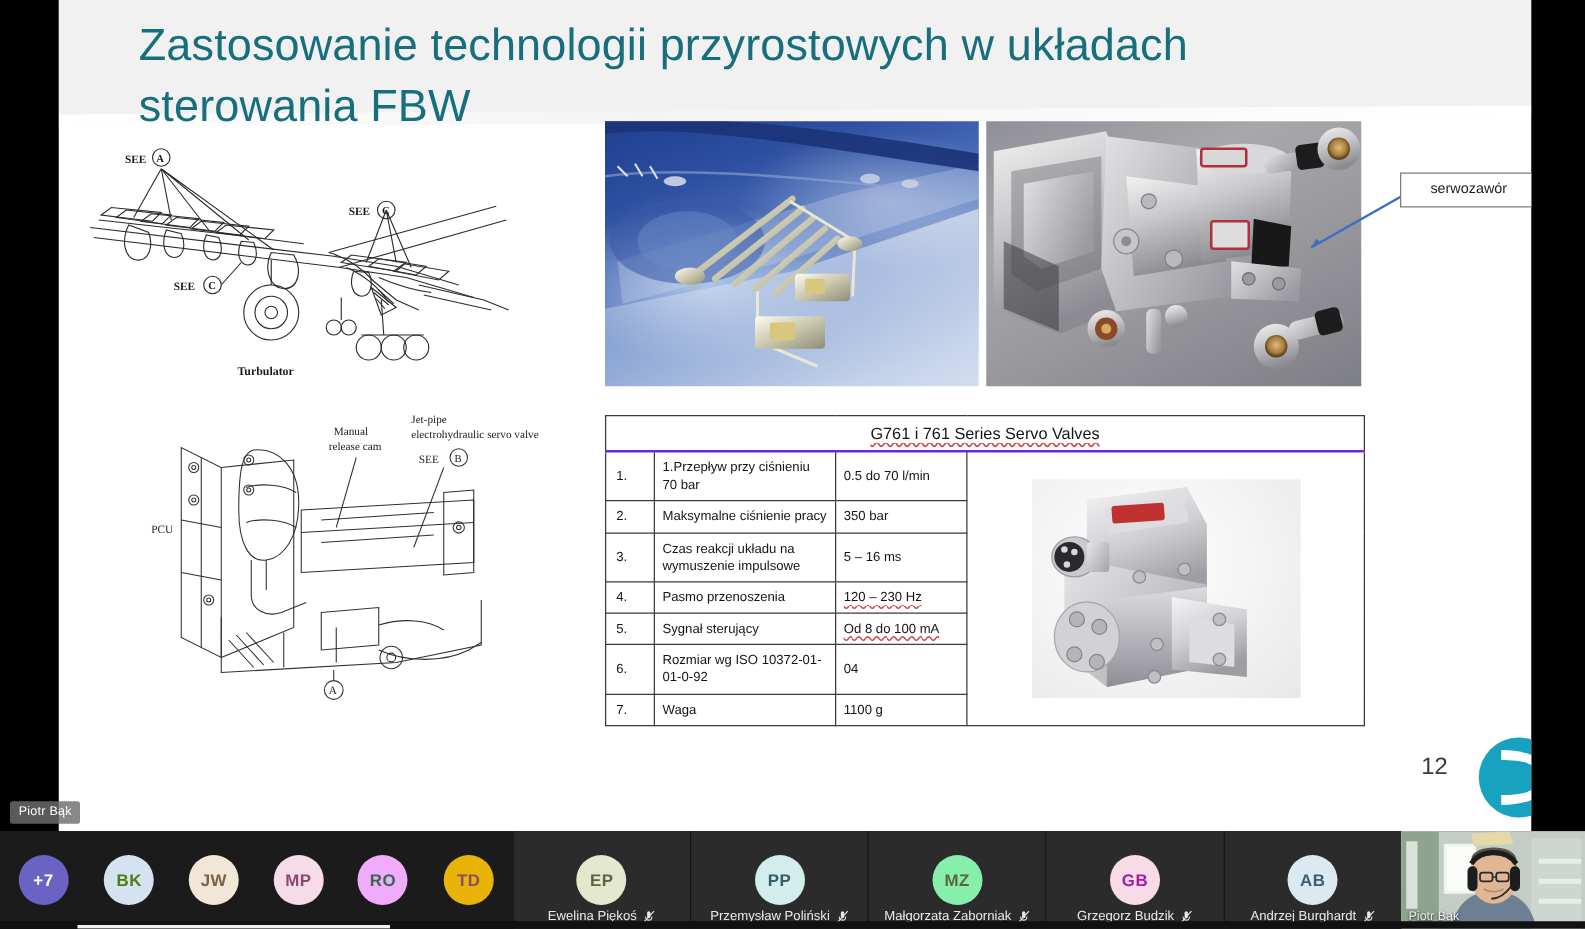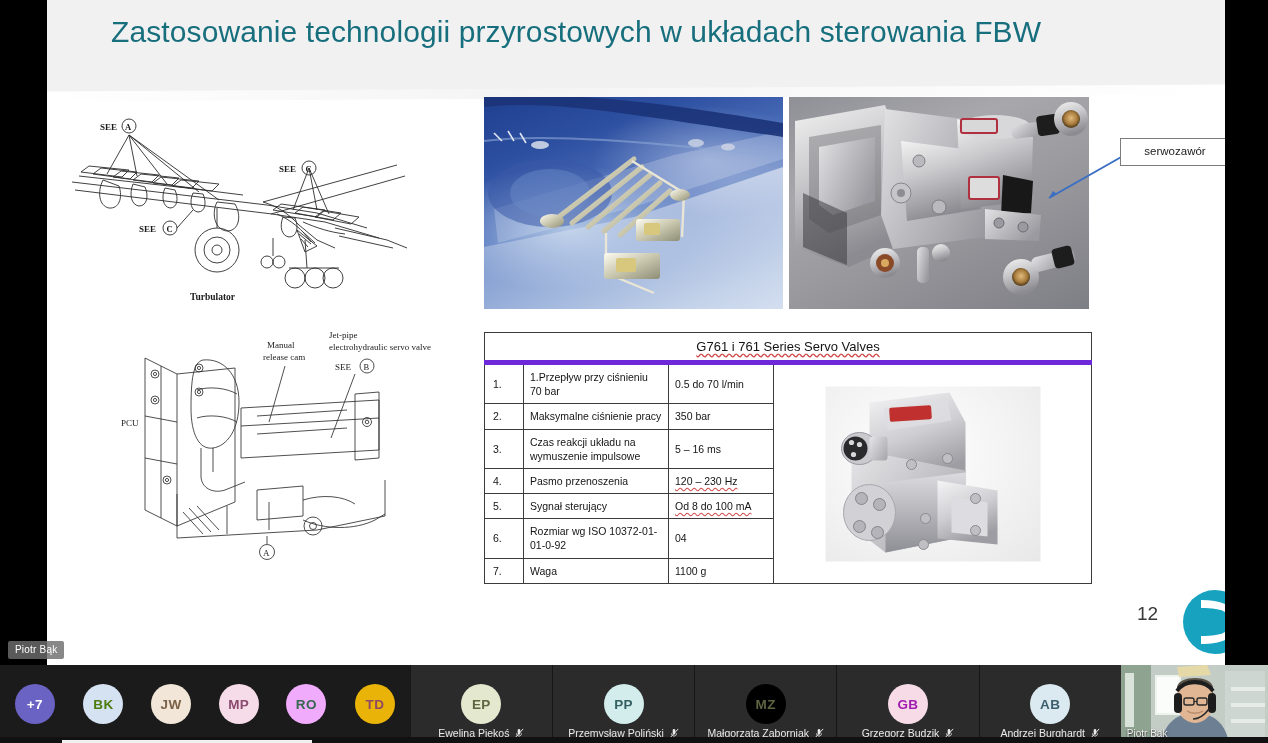--- a/index.html
+++ b/index.html
@@ -6,21 +6,21 @@
   body{width:1268px;height:743px;overflow:hidden;font-family:"Liberation Sans",sans-serif;}
   .app{position:relative;width:1268px;height:743px;background:#000;overflow:hidden;}
 
   
   .stage{position:absolute;left:0;top:0;width:1268px;height:665px;background:#000;}
   .slide{position:absolute;left:47px;top:0;width:1178px;height:665px;background:#ffffff;overflow:hidden;}
   .slide-headband{position:absolute;left:0;top:0;width:100%;height:92px;background:#f1f1f1;}
   .slide-headband:after{content:"";position:absolute;left:0;bottom:-6px;width:100%;height:10px;
       background:linear-gradient(95deg,#ffffff 0%,#f4f4f4 40%,#ffffff 100%);transform:skewY(-0.35deg);}
   .slide-title{position:absolute;left:64px;top:12px;width:950px;color:#176f7e;
-      font-size:30px;line-height:1.35;font-weight:400;letter-spacing:.1px;}
+      font-size:36px;line-height:1.35;font-weight:400;letter-spacing:.1px;}
 
   
   .draw{position:absolute;background:#fff;}
   .draw svg{display:block;}
   .dr-label{font-family:"Liberation Serif",serif;fill:#1a1a1a;font-weight:700;}
   .dr-label-sm{font-family:"Liberation Serif",serif;fill:#222;}
 
   
   .photo{position:absolute;overflow:hidden;}
   .photo-wing{left:437px;top:97px;width:299px;height:212px;
@@ -35,21 +35,21 @@
 
   
   .callout{position:absolute;left:1073px;top:138px;width:92px;padding:6px 8px;border:1px solid #7c7c7c;
       background:#fff;color:#1b1b1b;font-size:11.5px;text-align:center;line-height:1.2;}
   .callout-line{position:absolute;left:1000px;top:150px;width:78px;height:50px;pointer-events:none;}
 
   
   .spec{position:absolute;left:437px;top:332px;width:608px;border:1px solid #3b3b3b;background:#fff;
       border-collapse:collapse;font-size:10.5px;color:#141414;}
   .spec td,.spec th{border:1px solid #3b3b3b;padding:5px 6px;vertical-align:middle;font-weight:400;text-align:left;}
-  .spec .hdr{text-align:center;font-size:13px;padding:6px 4px;border-bottom:5px solid #6d28d9;}
+  .spec .hdr{text-align:center;font-size:13px;padding:6px 4px;border-bottom:2px solid #6d28d9;}
   .spec .c-no{width:24px;text-align:left;padding-left:8px;}
   .spec .c-name{width:132px;line-height:1.35;}
   .spec .c-val{width:92px;}
   .spec .c-img{padding:0;}
   .sq{ text-decoration:underline; text-decoration-style:wavy; text-decoration-color:#d04a4a;
        text-underline-offset:2px;}
 
   
   .pageno{position:absolute;left:1090px;top:603px;color:#3a3a3a;font-size:19px;}
   .logo{position:absolute;left:1134px;top:588px;width:68px;height:68px;}
@@ -519,21 +519,21 @@
         <span>Przemysław Poliński</span>
         <svg class="mic-muted" viewBox="0 0 12 13">
           <path d="M6 1.2c-.9 0-1.6.7-1.6 1.6v3.4c0 .9.7 1.6 1.6 1.6s1.6-.7 1.6-1.6V2.8c0-.9-.7-1.6-1.6-1.6z" fill="#e8e8e8"></path>
           <path d="M3 6.2v.4c0 1.7 1.3 3 3 3s3-1.3 3-3v-.4" stroke="#e8e8e8" stroke-width="1" fill="none"></path>
           <path d="M1 12 L11 1" stroke="#e8e8e8" stroke-width="1.2"></path>
         </svg>
       </div>
     </div>
 
     <div class="tile named" style="width:142px;">
-      <div class="ava" style="background:#000000;color:#5e6340;">
+      <div class="ava" style="background:#86efac;color:#5e6340;">
         <span>MZ</span>
       </div>
       <div class="tile-name">
         <span>Małgorzata Zaborniak</span>
         <svg class="mic-muted" viewBox="0 0 12 13">
           <path d="M6 1.2c-.9 0-1.6.7-1.6 1.6v3.4c0 .9.7 1.6 1.6 1.6s1.6-.7 1.6-1.6V2.8c0-.9-.7-1.6-1.6-1.6z" fill="#e8e8e8"></path>
           <path d="M3 6.2v.4c0 1.7 1.3 3 3 3s3-1.3 3-3v-.4" stroke="#e8e8e8" stroke-width="1" fill="none"></path>
           <path d="M1 12 L11 1" stroke="#e8e8e8" stroke-width="1.2"></path>
         </svg>
       </div>

